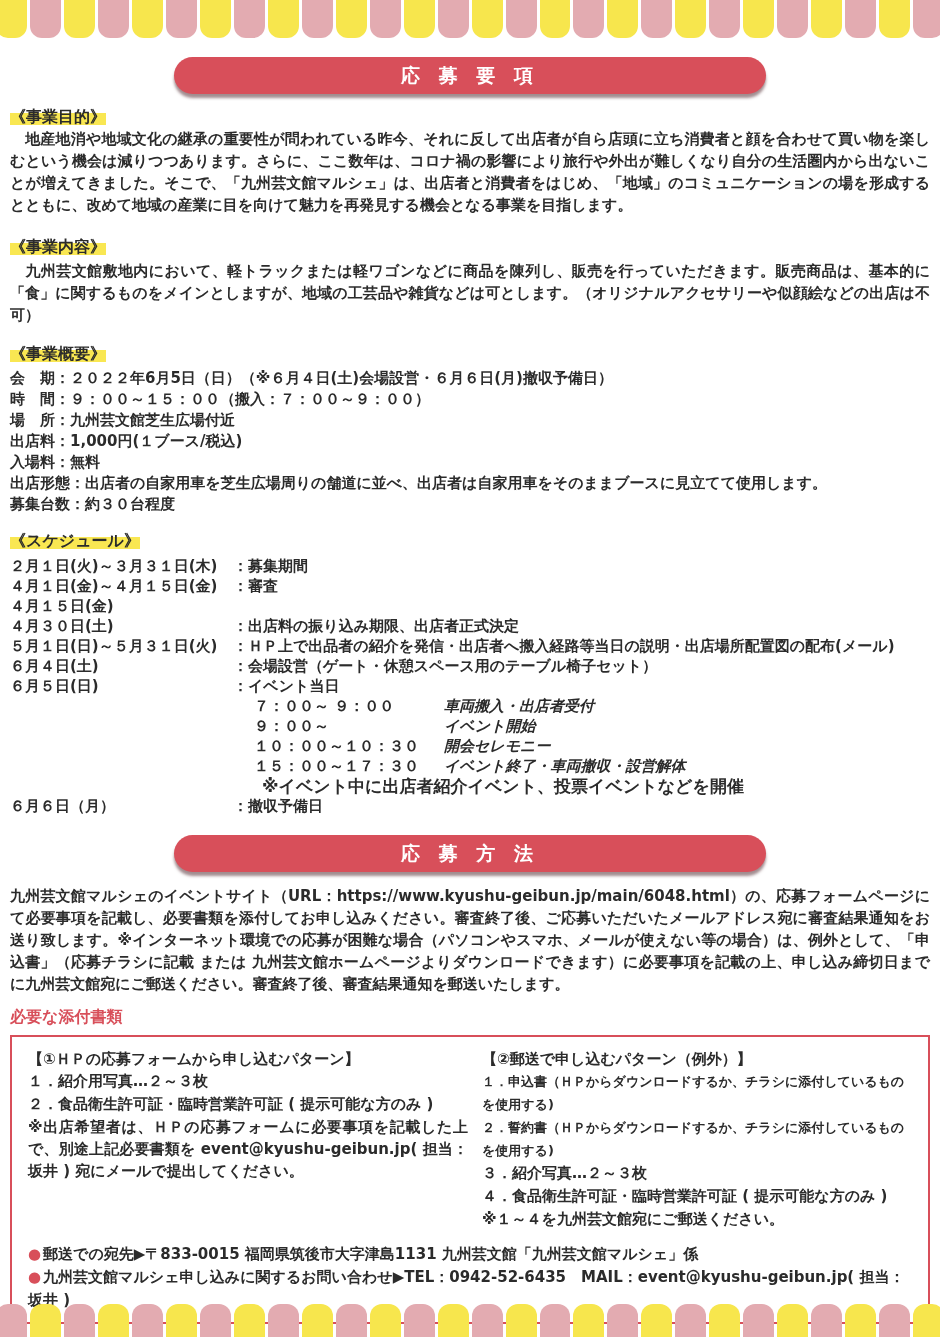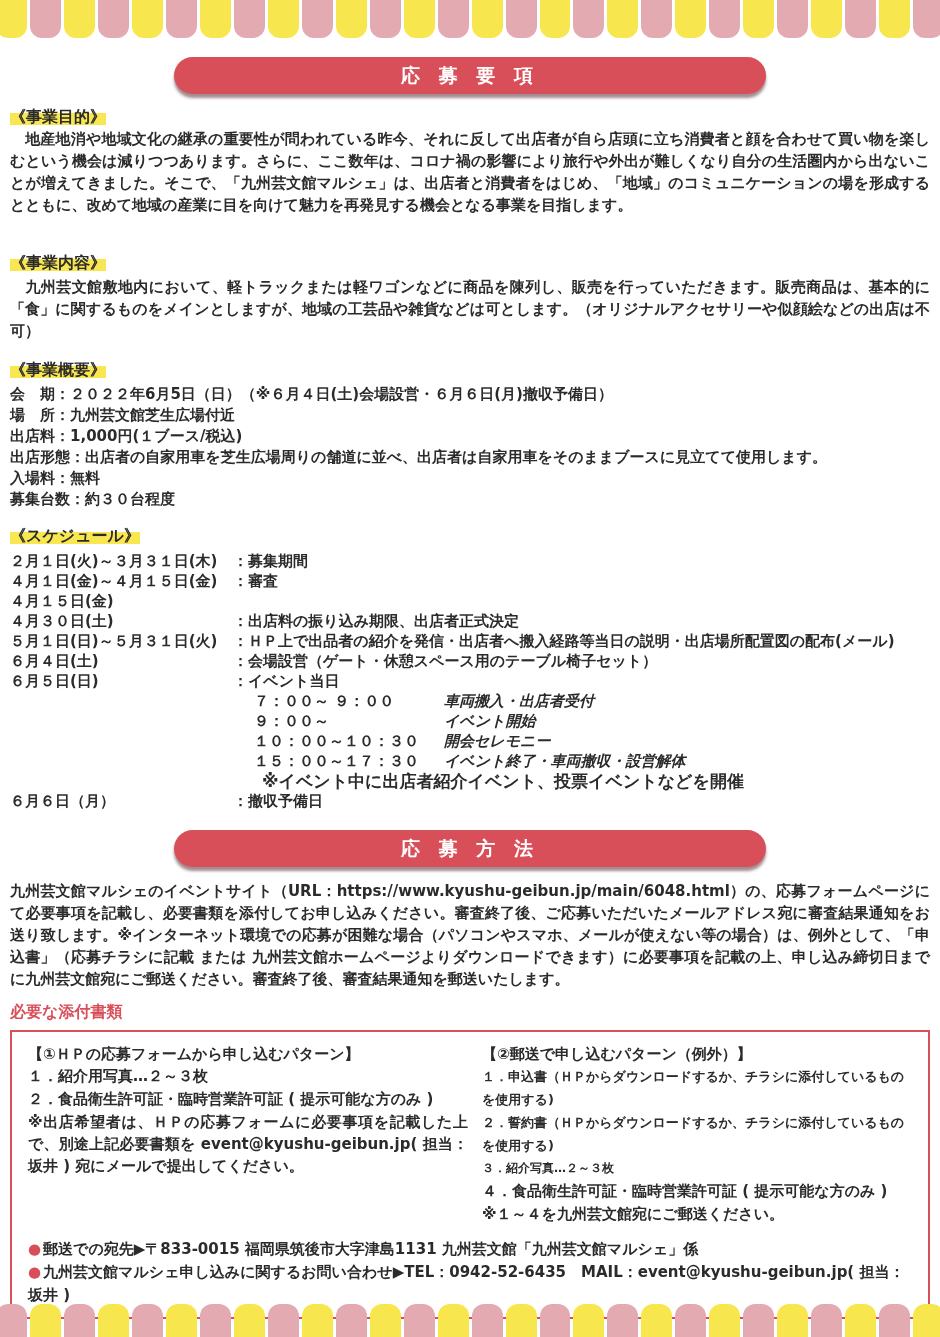--- a/index.html
+++ b/index.html
@@ -44,21 +44,21 @@
 
   .hl{
     background:linear-gradient(transparent 30%, var(--hl) 30%, var(--hl) 96%, transparent 96%);
     display:inline;
   }
   .sec-heading{font-size:16px;font-weight:bold;line-height:22px;}
   .para{font-size:15px;line-height:22px;text-align:justify;}
 
   .purpose-heading{margin-top:12px;}
   .purpose-body{margin-top:0;}
-  .business-heading{margin-top:36px;}
+  .business-heading{margin-top:20px;}
   .business-body{margin-top:2px;}
 
   .overview-heading{margin-top:17px;}
   .overview-rows{margin-top:3px;}
   .overview-rows .row{font-size:15px;line-height:21px;}
 
   .schedule-heading{margin-top:15px;}
   .schedule-rows{margin-top:4px;}
   .sch-row{display:flex;font-size:15px;line-height:20px;}
   .sch-date{flex:0 0 223px;}
@@ -130,24 +130,25 @@
 
   <div class="sec-heading purpose-heading"><span class="hl">《事業目的》</span></div>
   <div class="para purpose-body">　地産地消や地域文化の継承の重要性が問われている昨今、それに反して出店者が自ら店頭に立ち消費者と顔を合わせて買い物を楽しむという機会は減りつつあります。さらに、ここ数年は、コロナ禍の影響により旅行や外出が難しくなり自分の生活圏内から出ないことが増えてきました。そこで、「九州芸文館マルシェ」は、出店者と消費者をはじめ、「地域」のコミュニケーションの場を形成するとともに、改めて地域の産業に目を向けて魅力を再発見する機会となる事業を目指します。</div>
 
   <div class="sec-heading business-heading"><span class="hl">《事業内容》</span></div>
   <div class="para business-body">　九州芸文館敷地内において、軽トラックまたは軽ワゴンなどに商品を陳列し、販売を行っていただきます。販売商品は、基本的に「食」に関するものをメインとしますが、地域の工芸品や雑貨などは可とします。（オリジナルアクセサリーや似顔絵などの出店は不可）</div>
 
   <div class="sec-heading overview-heading"><span class="hl">《事業概要》</span></div>
   <div class="overview-rows">
     <div class="row">会　期：２０２２年6月5日（日）（※６月４日(土)会場設営・６月６日(月)撤収予備日）</div>
+    <div class="row">時　間：９：００～１５：００（搬入：７：００～９：００）</div>
     <div class="row">場　所：九州芸文館芝生広場付近</div>
     <div class="row">出店料：1,000円(１ブース/税込)</div>
+    <div class="row">入場料：無料</div>
     <div class="row">出店形態：出店者の自家用車を芝生広場周りの舗道に並べ、出店者は自家用車をそのままブースに見立てて使用します。</div>
-    <div class="row">入場料：無料</div>
     <div class="row">募集台数：約３０台程度</div>
   </div>
 
   <div class="sec-heading schedule-heading"><span class="hl">《スケジュール》</span></div>
   <div class="schedule-rows">
     <div class="sch-row">
       <span class="sch-date">２月１日(火)～３月３１日(木)</span>
       <span class="sch-desc">：募集期間</span>
     </div>
     <div class="sch-row">
@@ -209,21 +210,21 @@
       <div class="col-left">
         <div class="box-heading">【①ＨＰの応募フォームから申し込むパターン】</div>
         <div class="box-item">１．紹介用写真…２～３枚</div>
         <div class="box-item">２．食品衛生許可証・臨時営業許可証 ( 提示可能な方のみ )</div>
         <div class="box-note">※出店希望者は、ＨＰの応募フォームに必要事項を記載した上で、別途上記必要書類を event@kyushu-geibun.jp( 担当：坂井 ) 宛にメールで提出してください。</div>
       </div>
       <div class="col-right">
         <div class="box-heading">【②郵送で申し込むパターン（例外）】</div>
         <div class="box-item">１．申込書（ＨＰからダウンロードするか、チラシに添付しているものを使用する)</div>
         <div class="box-item">２．誓約書（ＨＰからダウンロードするか、チラシに添付しているものを使用する)</div>
-        <div class="box-item" style="font-size:12px">３．紹介写真…２～３枚</div>
+        <div class="box-item" style="font-size:15px">３．紹介写真…２～３枚</div>
         <div class="box-item" style="font-size:15px">４．食品衛生許可証・臨時営業許可証 ( 提示可能な方のみ )</div>
         <div class="box-item" style="font-size:15px">※１～４を九州芸文館宛にご郵送ください。</div>
       </div>
     </div>
     <div class="bullets">
       <div class="bullet-line">
         <span class="bullet-dot">●</span><span>郵送での宛先▶〒833-0015 福岡県筑後市大字津島1131 九州芸文館「九州芸文館マルシェ」係</span>
       </div>
       <div class="bullet-line">
         <span class="bullet-dot">●</span><span>九州芸文館マルシェ申し込みに関するお問い合わせ▶TEL：0942-52-6435　MAIL：event@kyushu-geibun.jp( 担当：坂井 )</span>

